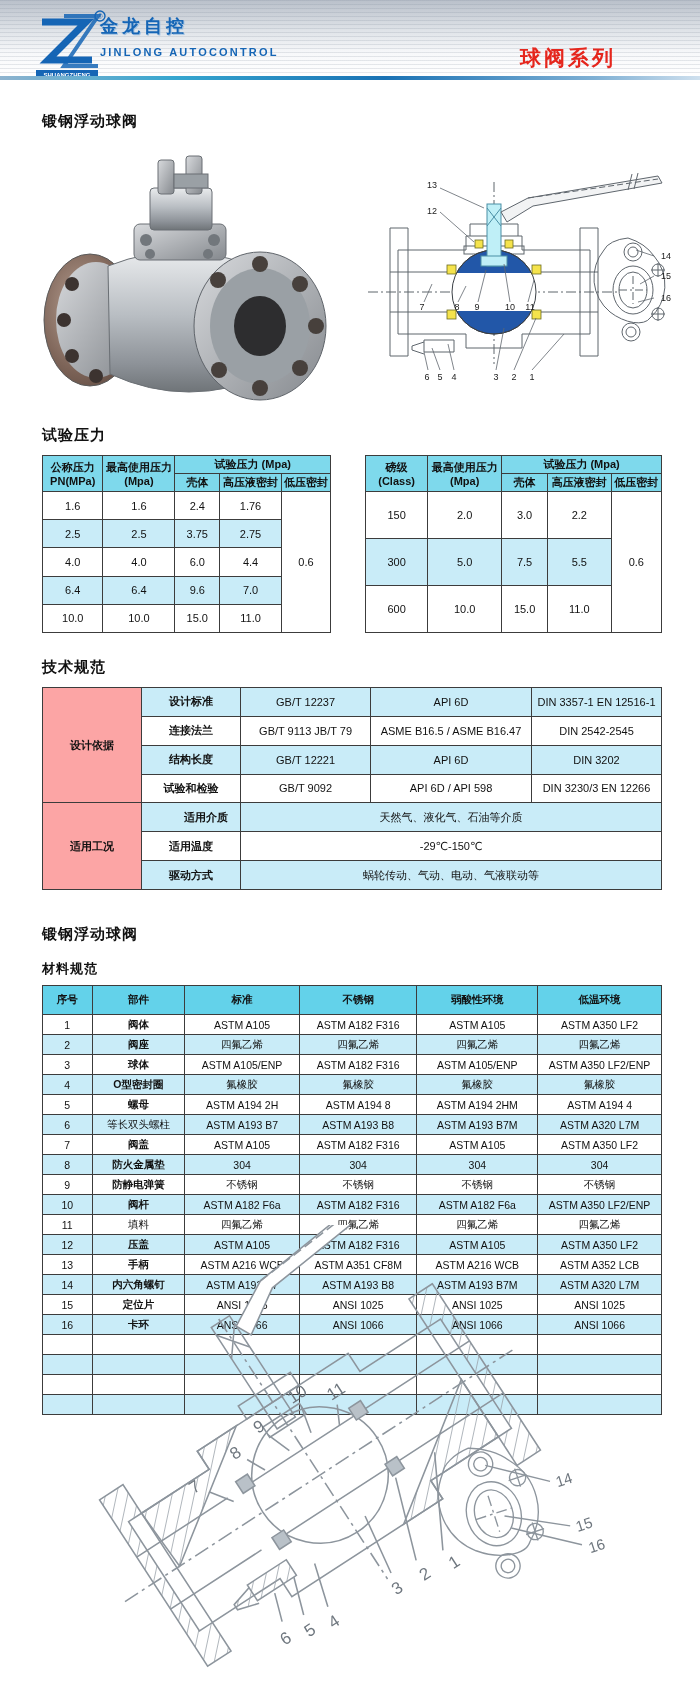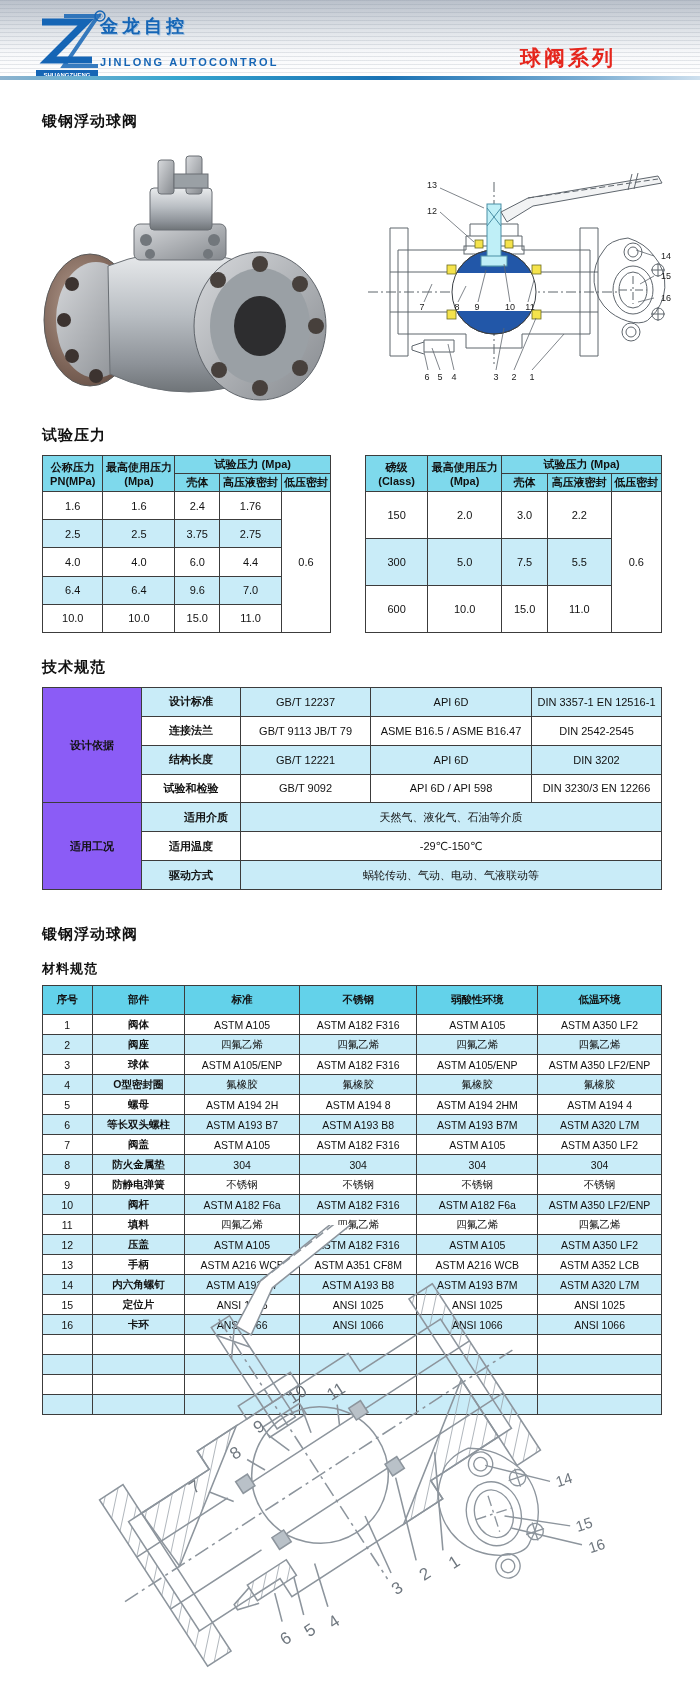--- a/index.html
+++ b/index.html
@@ -11,39 +11,39 @@
        background:
          repeating-linear-gradient(180deg,rgba(120,132,148,.18) 0 1px,rgba(255,255,255,0) 1px 4px),
          linear-gradient(180deg,#b9c0ca 0%,#dfe3e8 40%,#f7f8fa 70%,#ffffff 100%);}
   .hdr-rule{position:absolute;top:76px;left:0;width:700px;height:4px;
        background:linear-gradient(90deg,#8fb4cf 0%,#36a6cf 25%,#1a72b4 55%,#7fb0d4 85%,#cfe0ee 100%);}
   .logo-wrap{position:absolute;top:8px;left:34px;display:flex;align-items:flex-end;}
   .logo-z{position:relative;width:52px;height:52px;}
   .brand{position:absolute;left:100px;top:14px;}
   .brand-cn{color:#1565b5;font-size:18px;font-weight:bold;letter-spacing:4px;
        text-shadow:1px 1px 0 #9fc0e0;}
-  .brand-en{color:#1565b5;font-size:11px;font-weight:bold;letter-spacing:2.2px;margin-top:18px;}
+  .brand-en{color:#1565b5;font-size:11px;font-weight:bold;letter-spacing:2.2px;margin-top:8px;}
   .series{position:absolute;top:44px;left:520px;color:#e5261d;font-size:21px;font-weight:bold;
        letter-spacing:3px;}
 
   
   .sec-title{position:absolute;left:42px;font-size:15px;font-weight:bold;color:#111;letter-spacing:1px;}
 
   
   .photo-box{position:absolute;top:148px;left:38px;width:292px;height:268px;}
   .draw-box{position:absolute;top:152px;left:328px;width:344px;height:242px;}
 
   
   table{border-collapse:collapse;table-layout:fixed;width:100%;}
   td,th{border:1px solid #3c3c3c;text-align:center;vertical-align:middle;
         font-size:11px;color:#111;padding:1px 2px;font-weight:normal;overflow:hidden;}
   th{font-weight:bold;}
   .bg-hd{background:#7ed9ec;}          
   .bg-hd2{background:#63d2ea;}         
-  .bg-grp{background:#8b5cf6;}         
+  .bg-grp{background:#fca5a5;}         
   .bg-w{background:#ffffff;}
   .bg-c{background:#c9ecf8;}
 
   .ptable1{position:absolute;top:455px;left:42px;width:289px;height:178px;}
   .ptable2{position:absolute;top:455px;left:365px;width:297px;height:195px;}
   .ptable1 table,.ptable2 table{height:178px;}
   .ttable{position:absolute;top:687px;left:42px;width:620px;height:203px;}
   .ttable table{height:203px;}
   .ttable td{font-size:11px;}
   .mtable{position:absolute;top:985px;left:42px;width:620px;}
@@ -465,21 +465,21 @@
           <tr>
             <td class="bg-w">5</td>
             <td class="bg-w" style="font-weight: bold;">螺母</td>
             <td class="bg-w">ASTM A194 2H</td>
             <td class="bg-w">ASTM A194 8</td>
             <td class="bg-w">ASTM A194 2HM</td>
             <td class="bg-w">ASTM A194 4</td>
           </tr>
           <tr>
             <td class="bg-c">6</td>
-            <td class="bg-c" style="font-weight: bold;">等长双头螺柱</td>
+            <td class="bg-c" style="font-weight: normal;">等长双头螺柱</td>
             <td class="bg-c">ASTM A193 B7</td>
             <td class="bg-c">ASTM A193 B8</td>
             <td class="bg-c">ASTM A193 B7M</td>
             <td class="bg-c">ASTM A320 L7M</td>
           </tr>
           <tr>
             <td class="bg-w">7</td>
             <td class="bg-w" style="font-weight: bold;">阀盖</td>
             <td class="bg-w">ASTM A105</td>
             <td class="bg-w">ASTM A182 F316</td>
@@ -505,21 +505,21 @@
           <tr>
             <td class="bg-c">10</td>
             <td class="bg-c" style="font-weight: bold;">阀杆</td>
             <td class="bg-c">ASTM A182 F6a</td>
             <td class="bg-c">ASTM A182 F316</td>
             <td class="bg-c">ASTM A182 F6a</td>
             <td class="bg-c">ASTM A350 LF2/ENP</td>
           </tr>
           <tr>
             <td class="bg-w">11</td>
-            <td class="bg-w" style="font-weight: bold;">填料</td>
+            <td class="bg-w" style="font-weight: normal;">填料</td>
             <td class="bg-w">四氟乙烯</td>
             <td class="bg-w">四氟乙烯</td>
             <td class="bg-w">四氟乙烯</td>
             <td class="bg-w">四氟乙烯</td>
           </tr>
           <tr>
             <td class="bg-c">12</td>
             <td class="bg-c" style="font-weight: bold;">压盖</td>
             <td class="bg-c">ASTM A105</td>
             <td class="bg-c">ASTM A182 F316</td>

